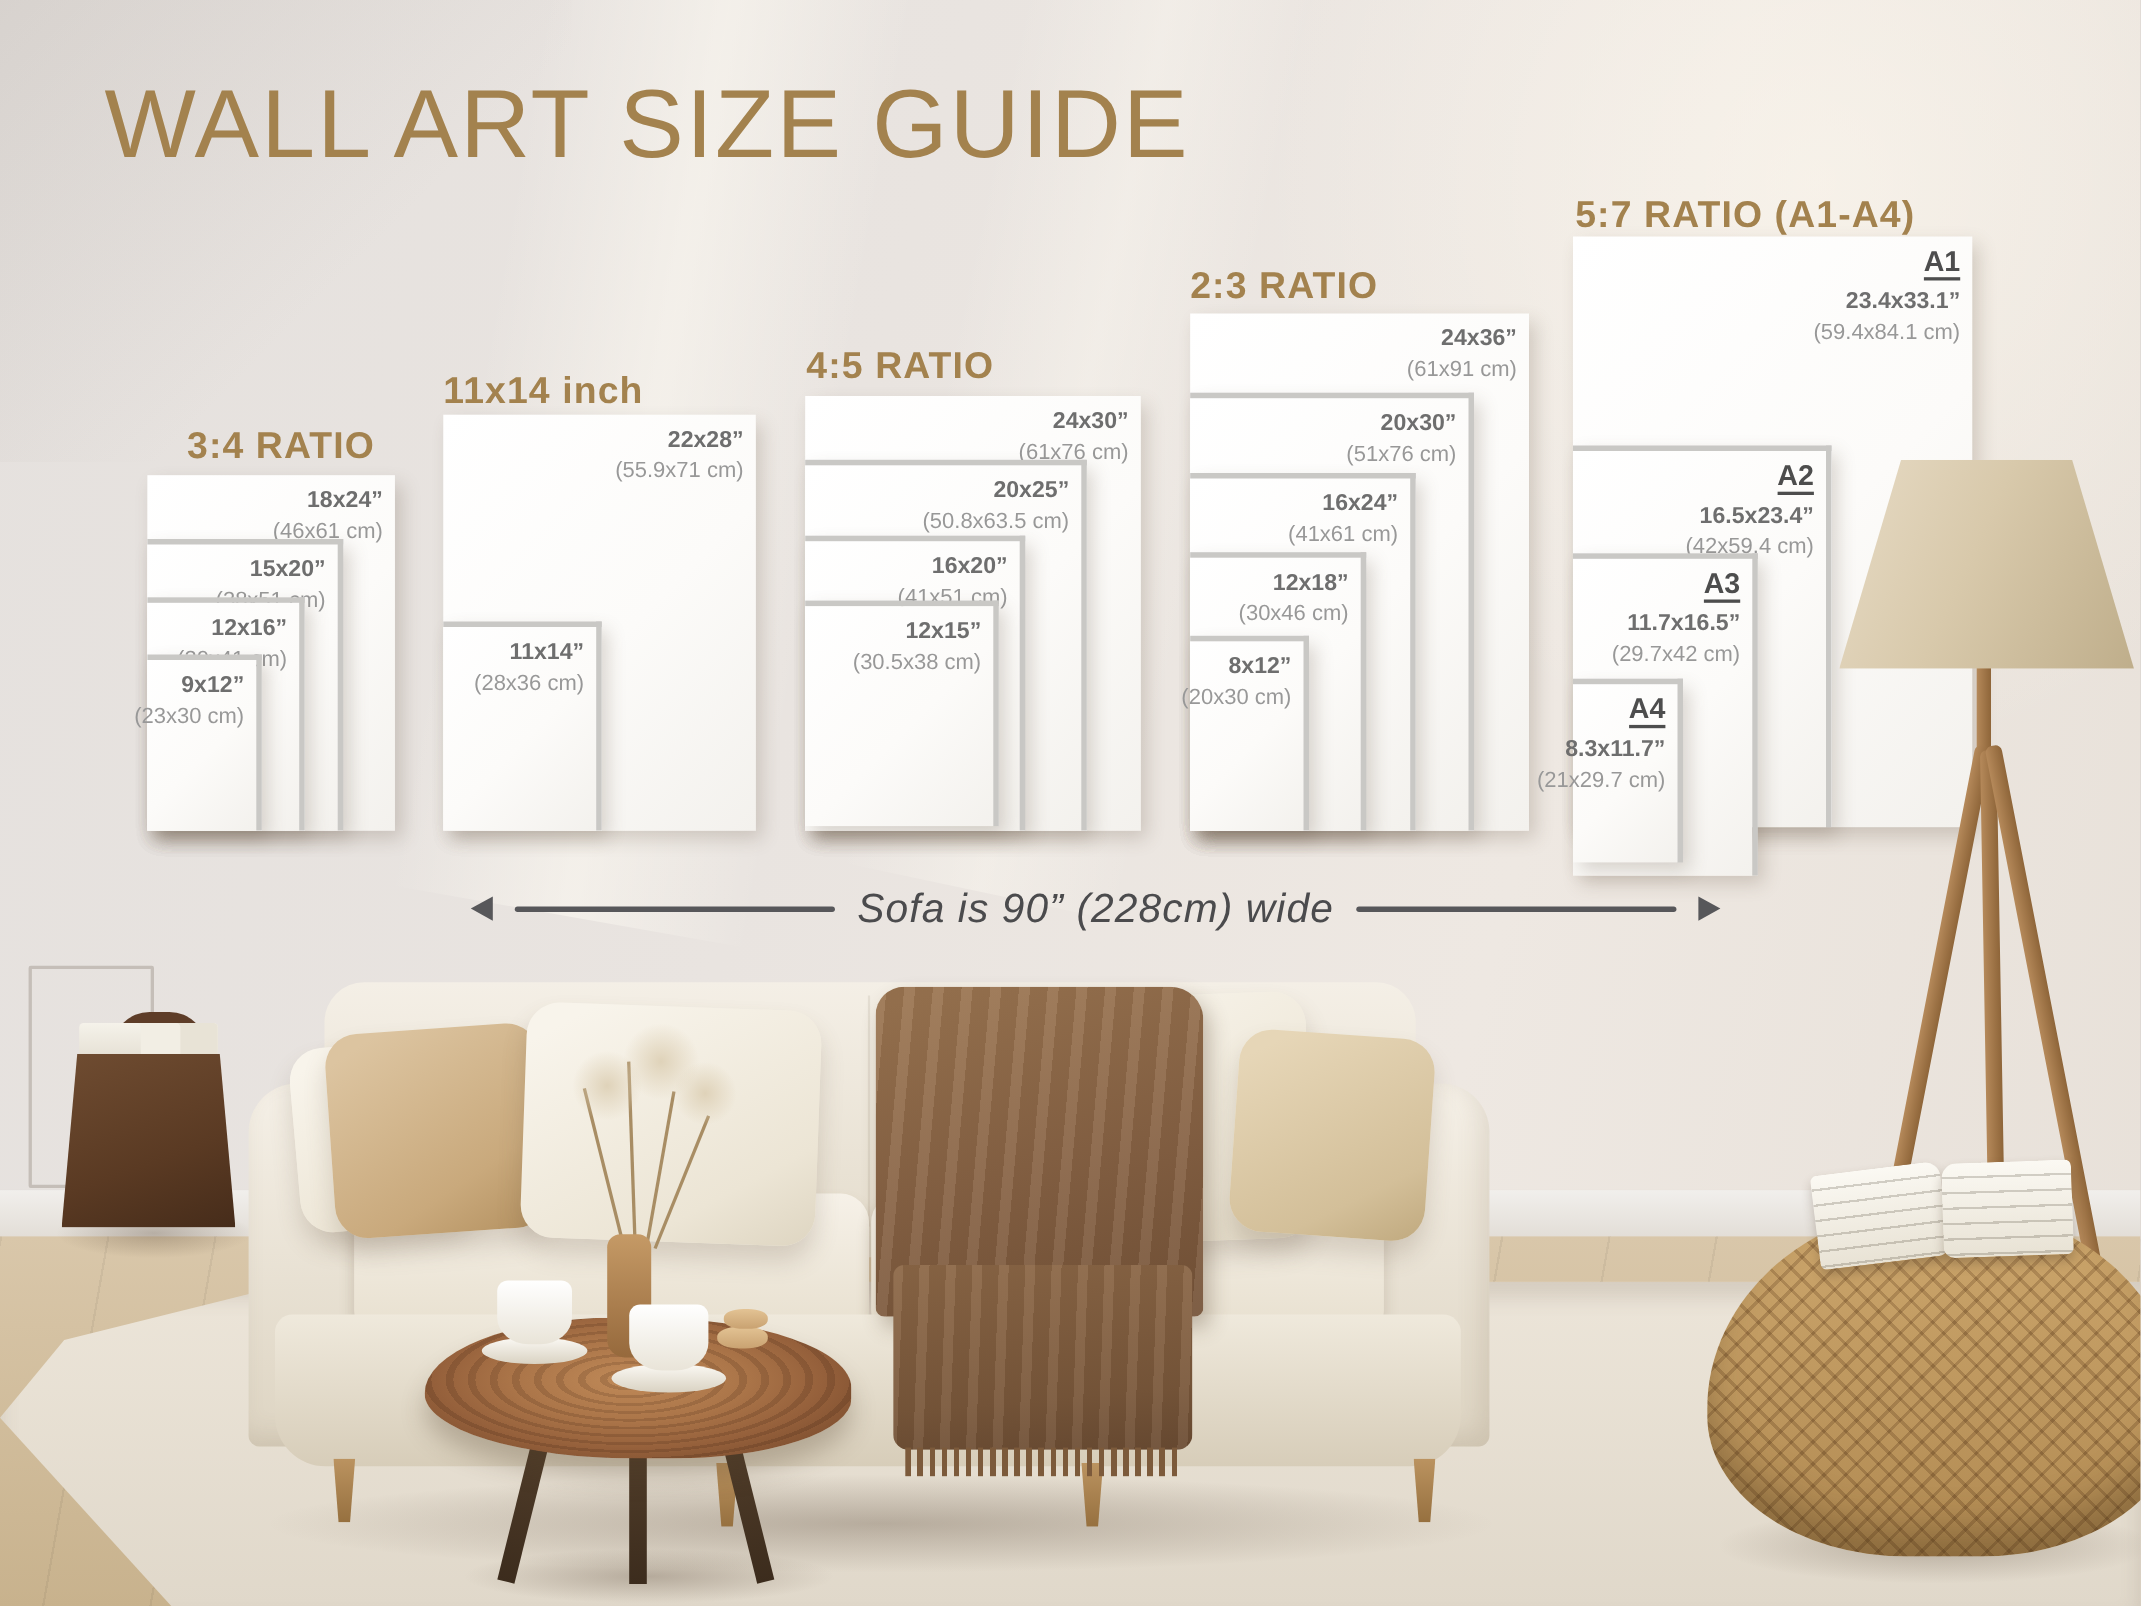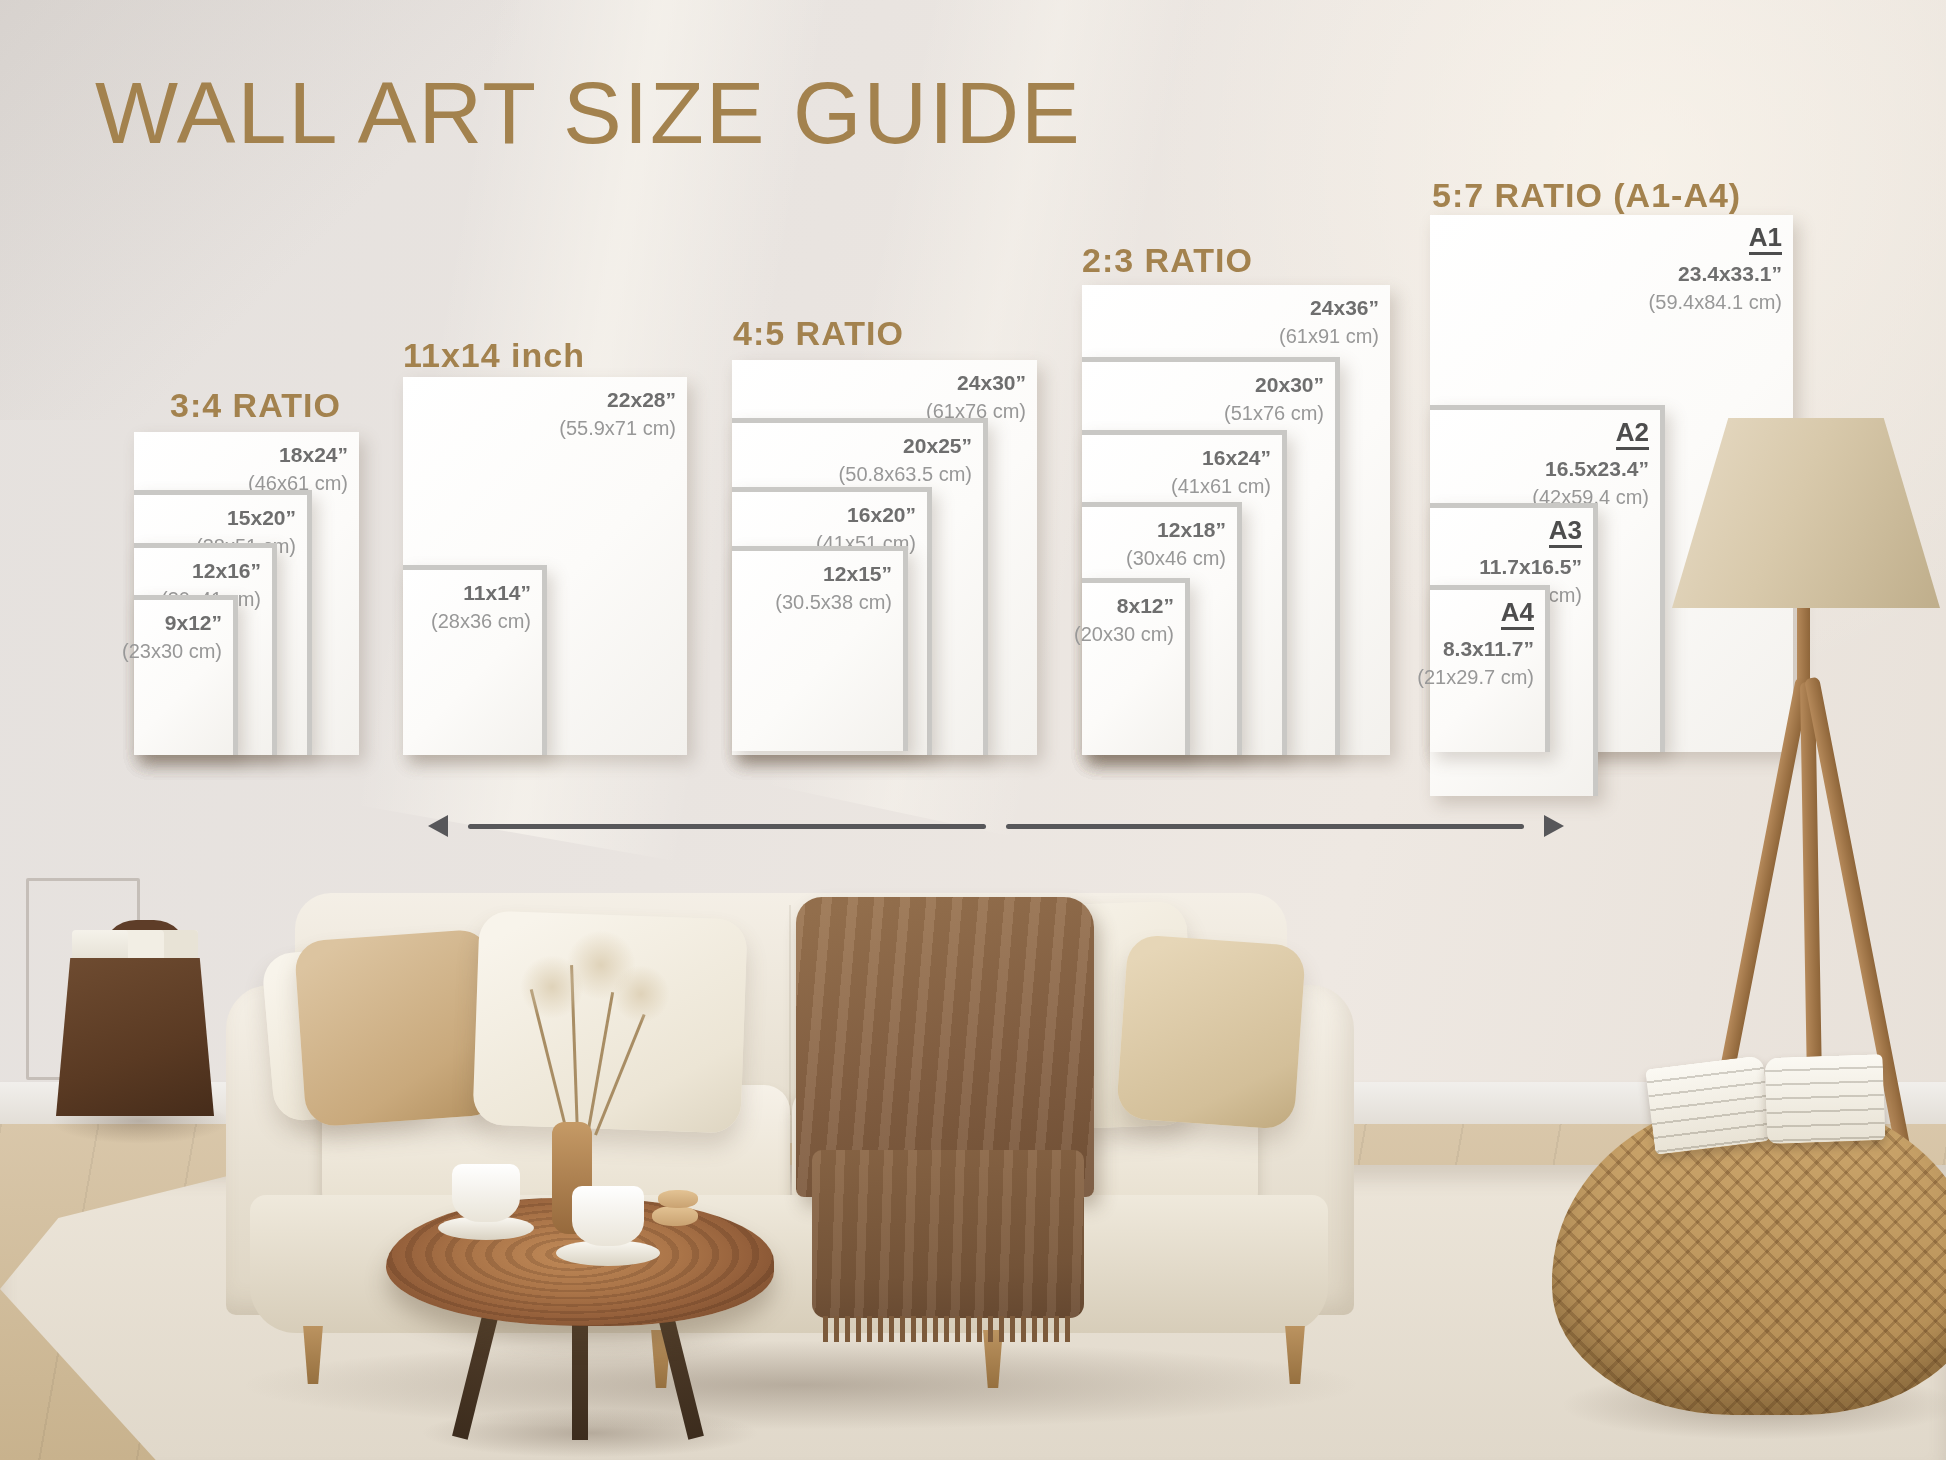--- a/index.html
+++ b/index.html
@@ -261,31 +261,32 @@
       <span class="pcm">(42x59.4 cm)</span>
     </div>
   </div>
   <div class="frame inner" style="left:1430px;top:503px;width:168px;height:293px;">
     <div class="plabel">
       <span class="pa">A3</span>
       <span class="pin">11.7x16.5”</span>
       <span class="pcm">(29.7x42 cm)</span>
     </div>
   </div>
-  <div class="frame inner" style="left:1430px;top:585px;width:120px;height:167px;">
+  <div class="frame inner" style="left:1430px;top:617px;width:100px;height:167px;">
     <div class="plabel">
       <span class="pa">A4</span>
       <span class="pin">8.3x11.7”</span>
       <span class="pcm">(21x29.7 cm)</span>
     </div>
   </div>
 
   <div class="arrow-row">
     <div class="a-head a-left"></div>
     <div class="a-line"></div>
+    <div class="a-text">Sofa is 90” (228cm) wide</div>
     <div class="a-line"></div>
     <div class="a-head a-right"></div>
   </div>
 
   <div class="wainscot"></div>
   <div class="baseboard"></div>
   <div class="floor"></div>
   <div class="rug"></div>
 
   <div class="shadow" style="left:50px;top:1098px;width:180px;height:46px;"></div>

